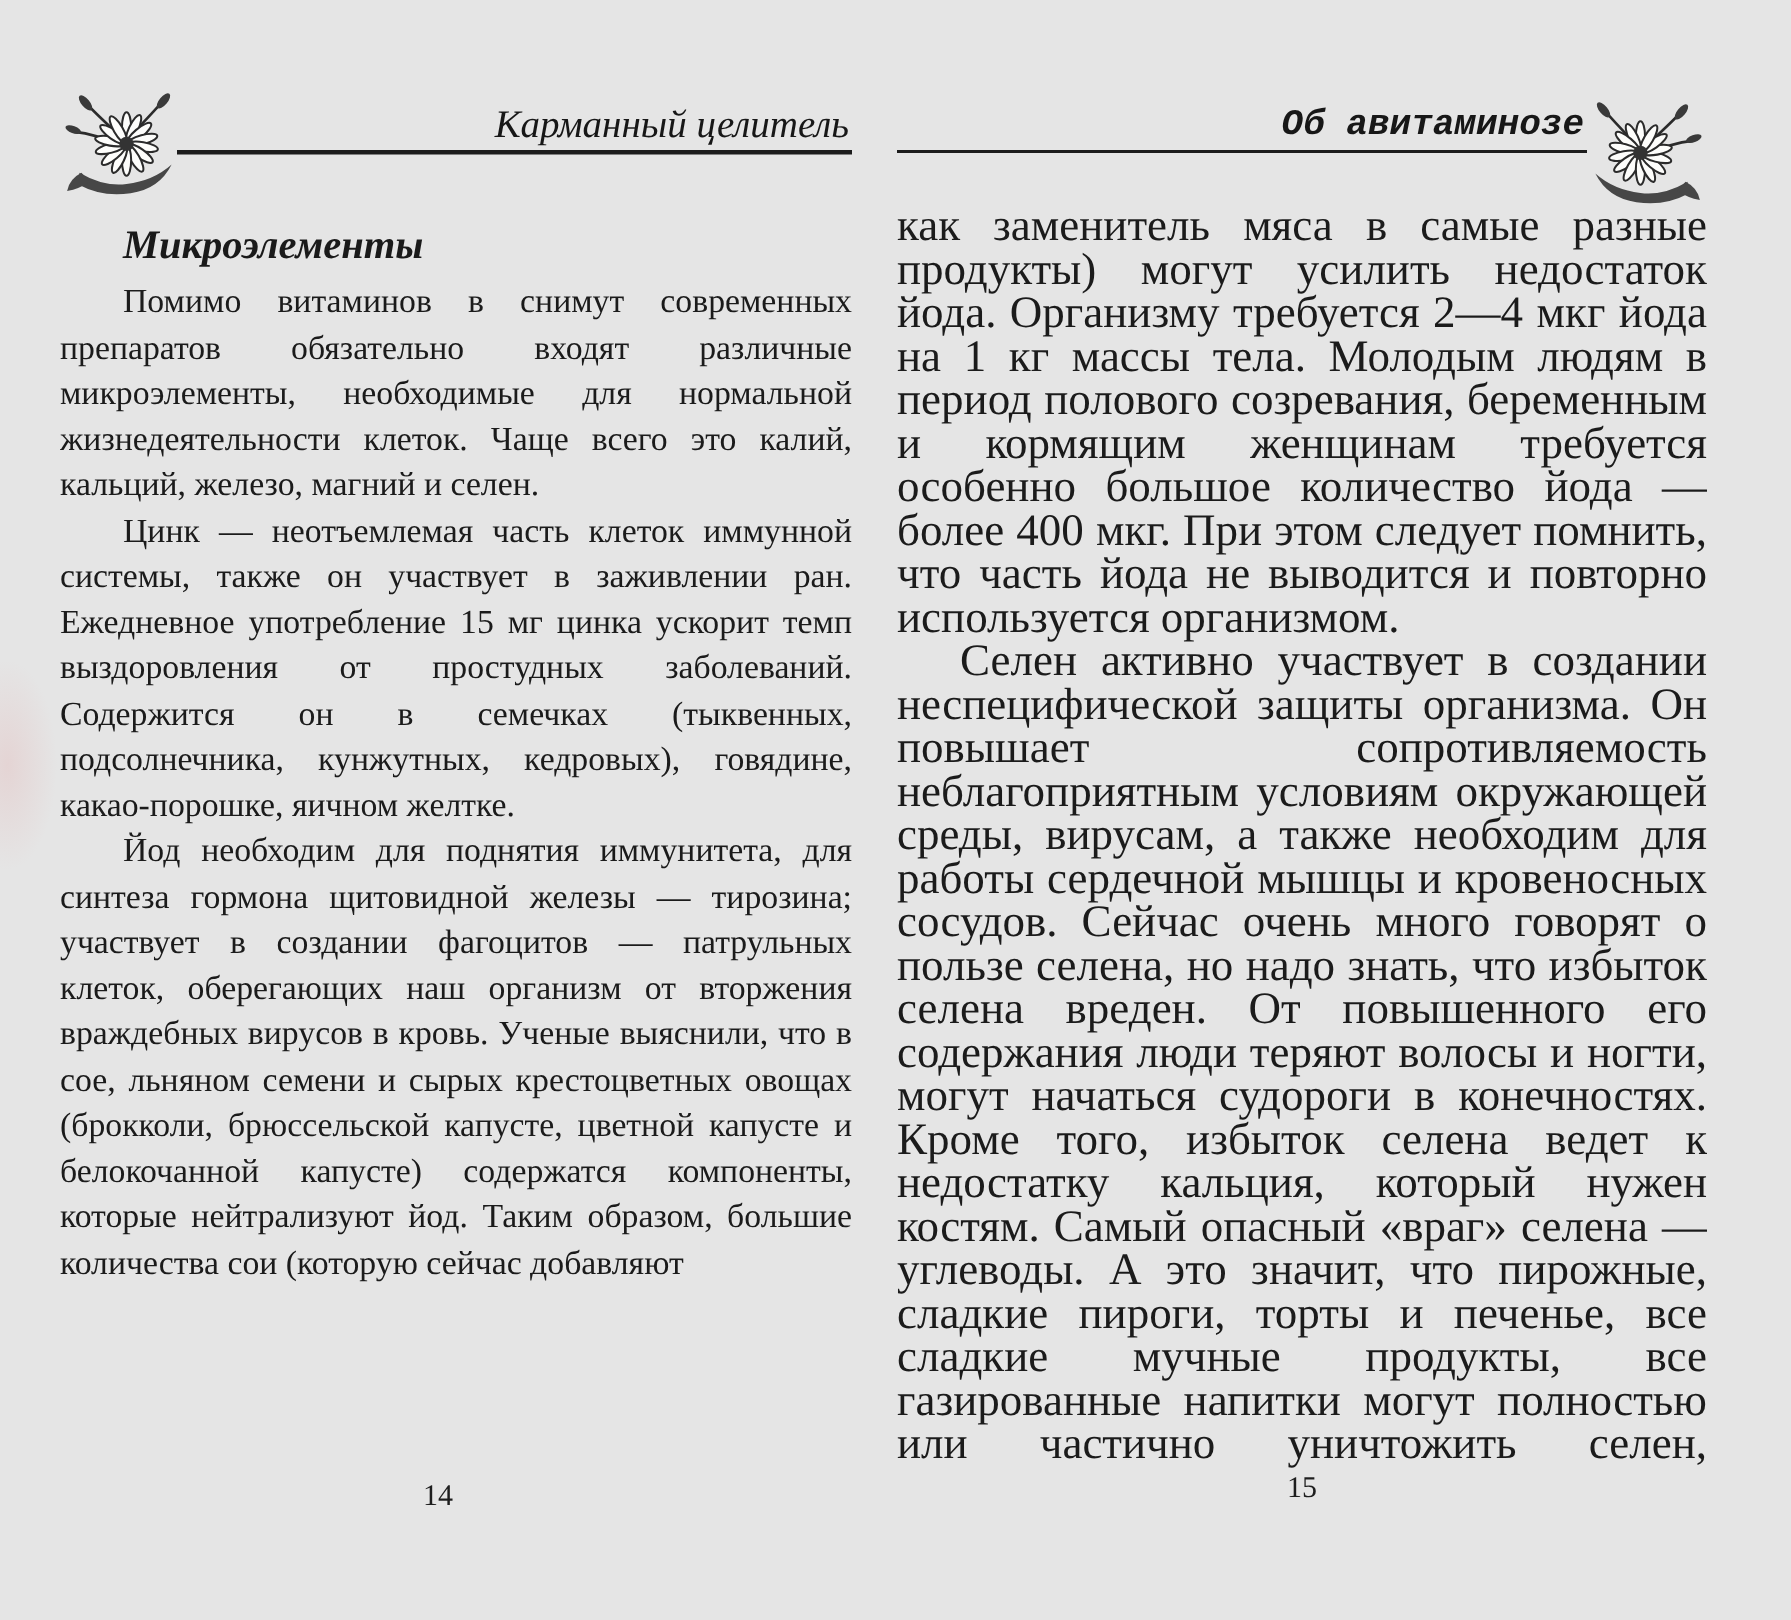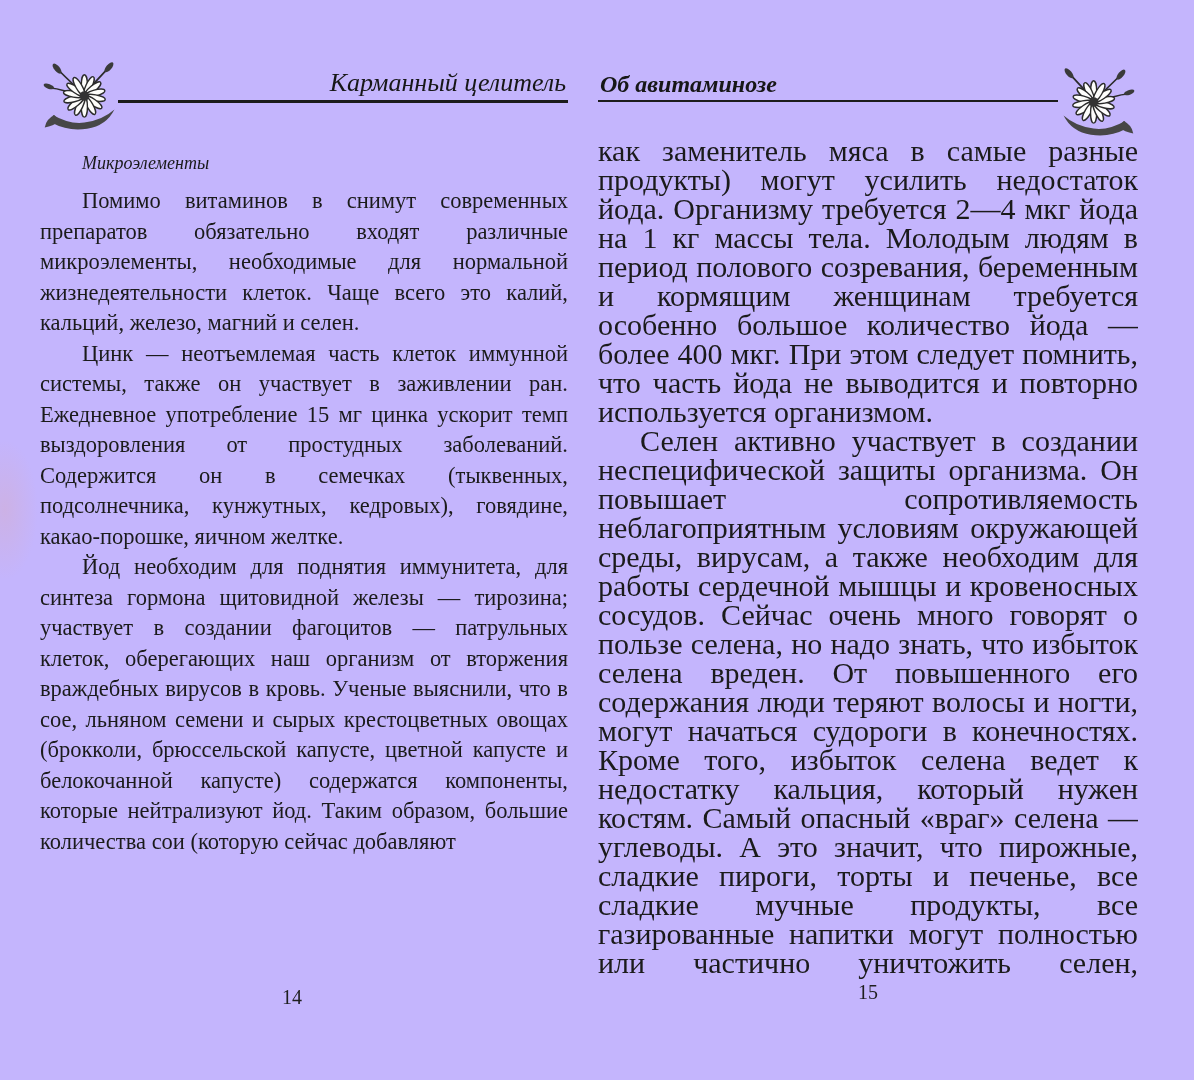--- a/index.html
+++ b/index.html
@@ -6,21 +6,21 @@
     margin: 0; padding: 0;
     width: 1194px; height: 1080px;
     background: #fdfdfb;
     overflow: hidden;
     font-family: "Liberation Serif", "DejaVu Serif", serif;
     color: #1b1b1b;
   }
   .spread {
     position: relative;
     width: 1194px; height: 1080px;
-    background: #c4b5fd;
+    background: #e5e5e5;
   }
   
   .smudge {
     position: absolute; left: -28px; top: 440px;
     width: 66px; height: 140px;
     background: radial-gradient(closest-side, rgba(226,168,168,0.28), rgba(226,168,168,0));
     pointer-events: none;
   }
   .page { position: absolute; top: 0; }
 
@@ -40,21 +40,22 @@
     display: flex; align-items: flex-end;
   }
   .header-left .rule-zone {
     left: 78px; right: 0;
     border-bottom: 3px solid #1c1c1c;
     justify-content: flex-end;
   }
   .header-right .rule-zone {
     left: 0; right: 80px;
     border-bottom: 2.5px solid #1c1c1c;
-    justify-content: flex-start;
+    justify-content: flex-end;
+    font-family: Liberation Mono, monospace;
   }
   .running-head {
     margin: 0; padding: 0 2px 4px 2px;
     font-style: italic; font-weight: normal;
     font-size: 26px; line-height: 1; color: #171717;
     white-space: nowrap;
   }
   .header-right .running-head { font-size: 24px; font-weight: bold; }
 
   
@@ -70,21 +71,21 @@
   }
   .body-right {
     left: 598px; top: 136px; width: 540px; height: 848px;
     font-size: 30px; line-height: 29px;
   }
   .para { margin: 0; text-indent: 42px; }
   .para.no-indent { text-indent: 0; }
 
   .section-heading {
     margin: 22px 0 8px 0;
-    font-size: 18px; font-weight: normal; font-style: italic;
+    font-size: 27px; font-weight: bold; font-style: italic;
     text-indent: 42px; line-height: 30px; color: #1a1a1a;
   }
 
   
   .page-number {
     position: absolute; text-align: center;
     font-size: 20px; color: #1e1e1e;
   }
   .page-number-left  { left: 40px;  width: 504px; top: 986px; }
   .page-number-right { left: 598px; width: 540px; top: 981px; }

